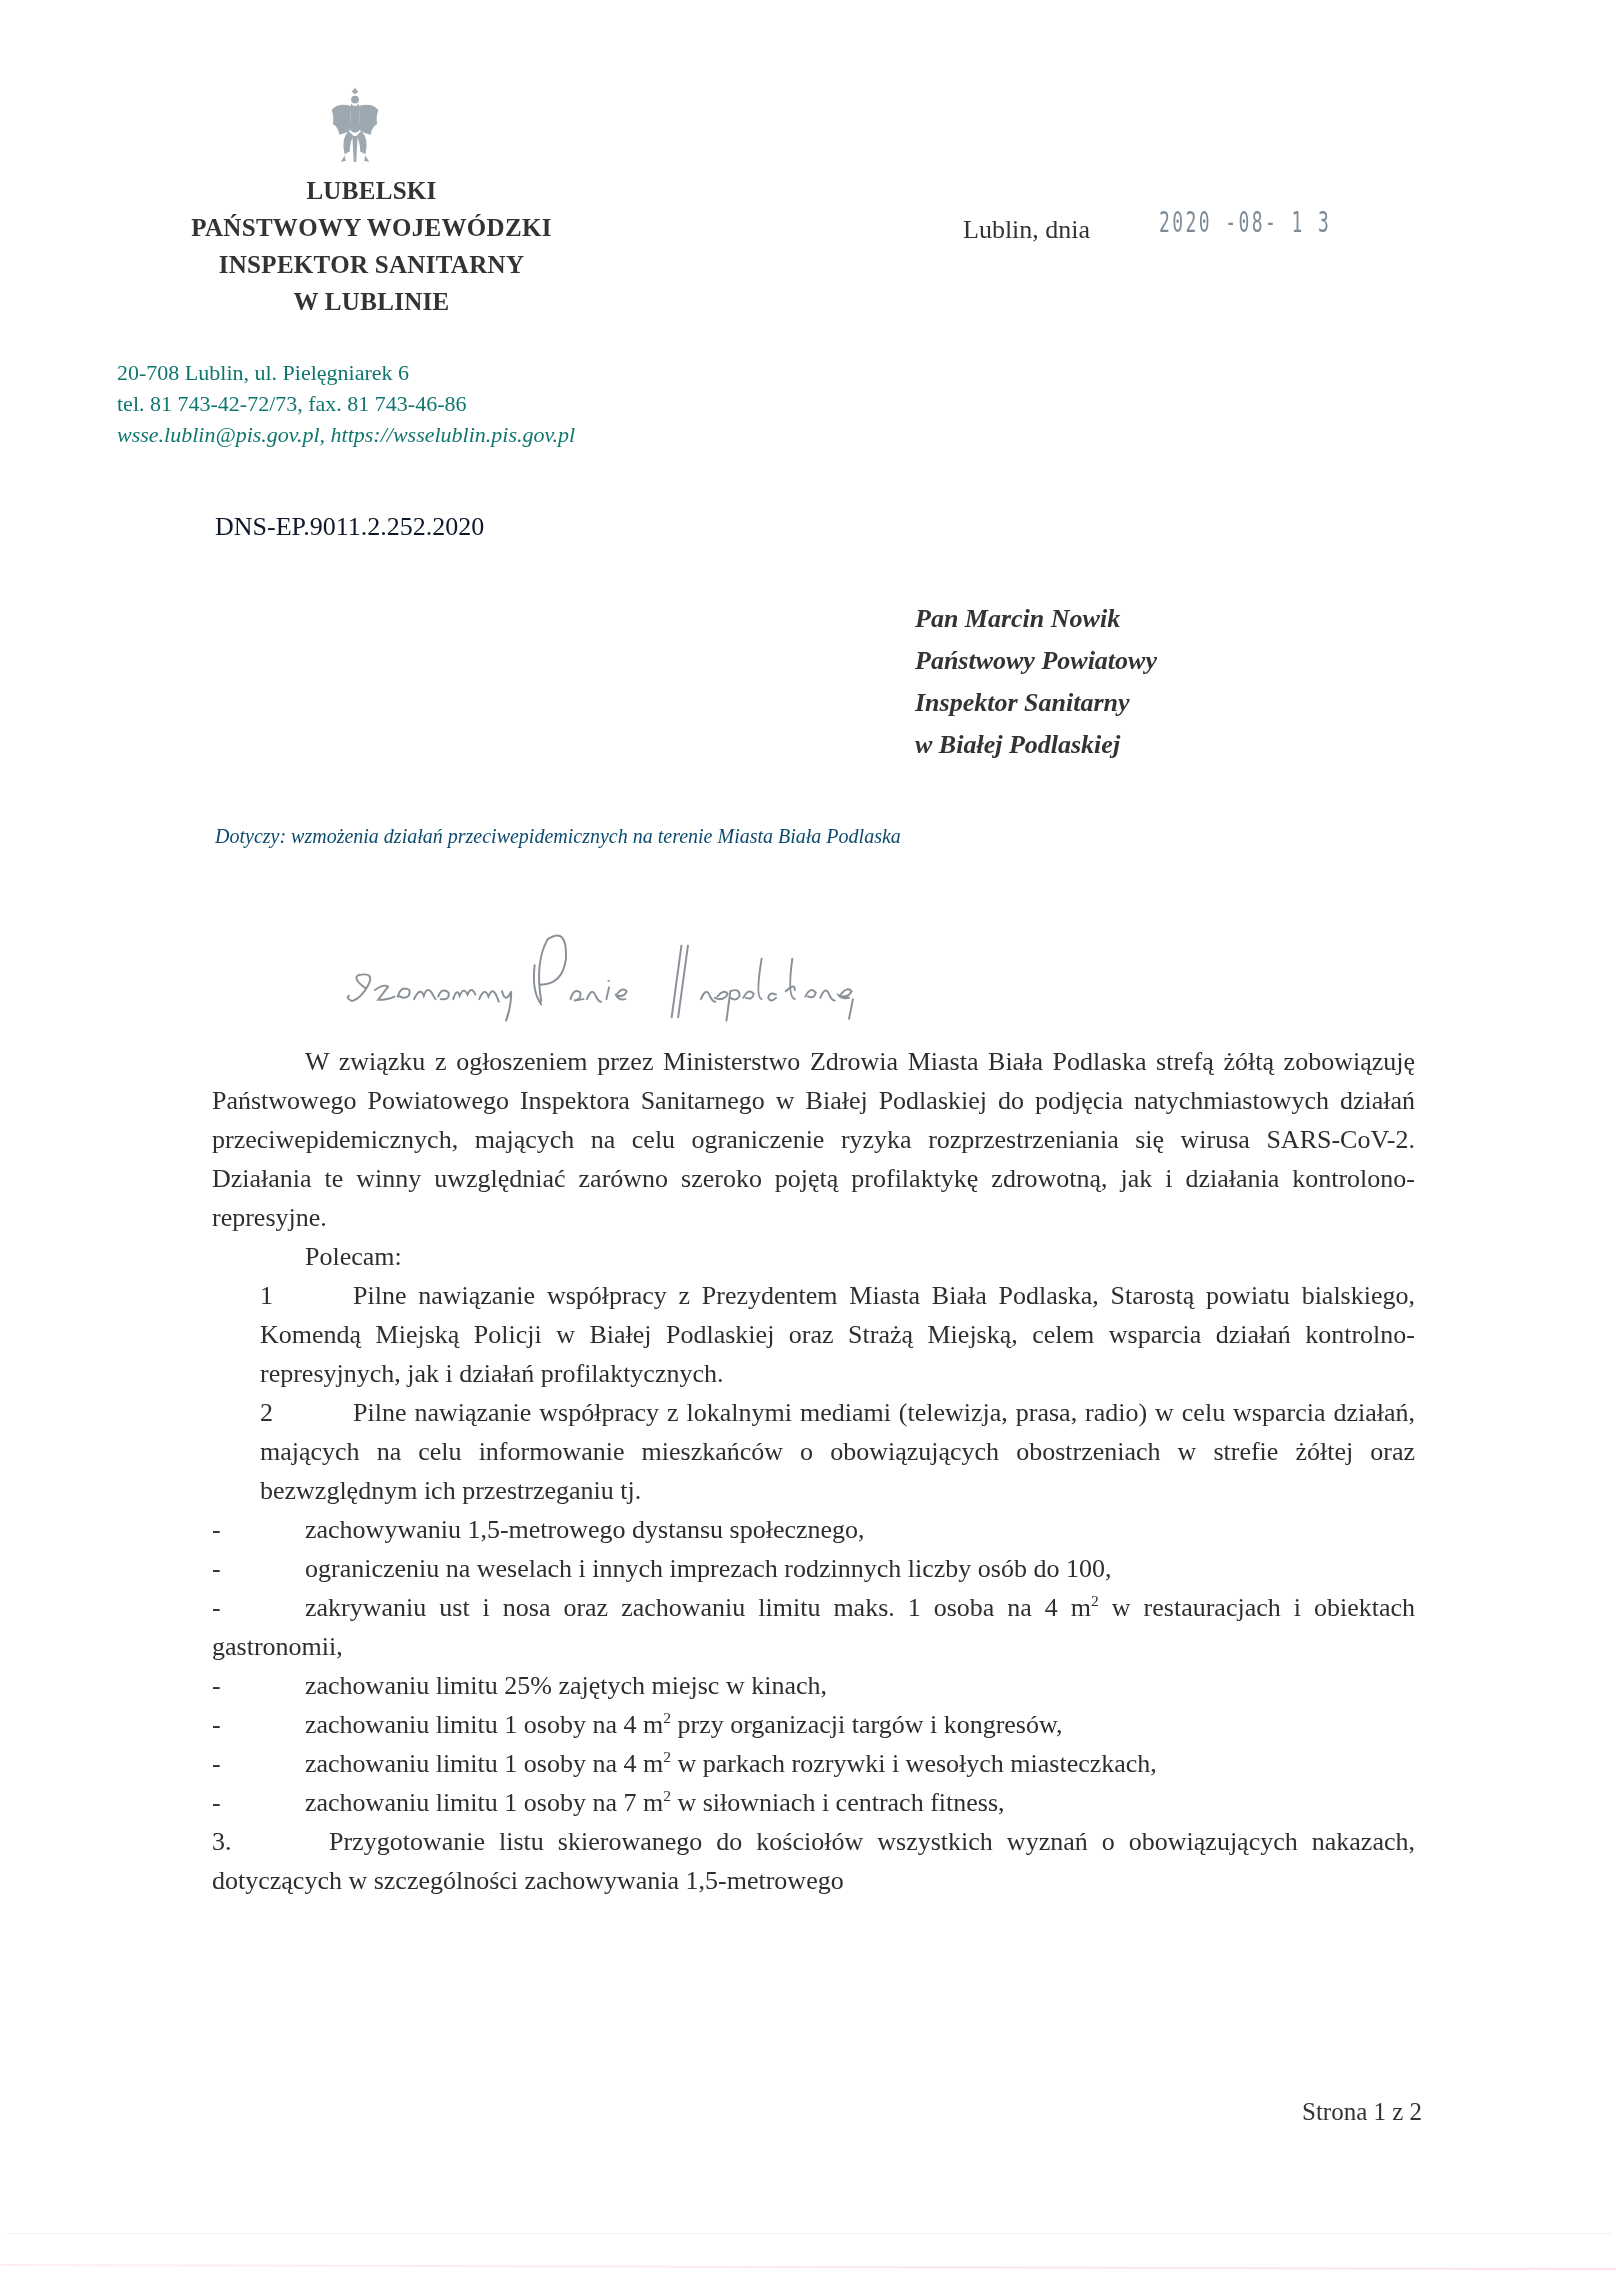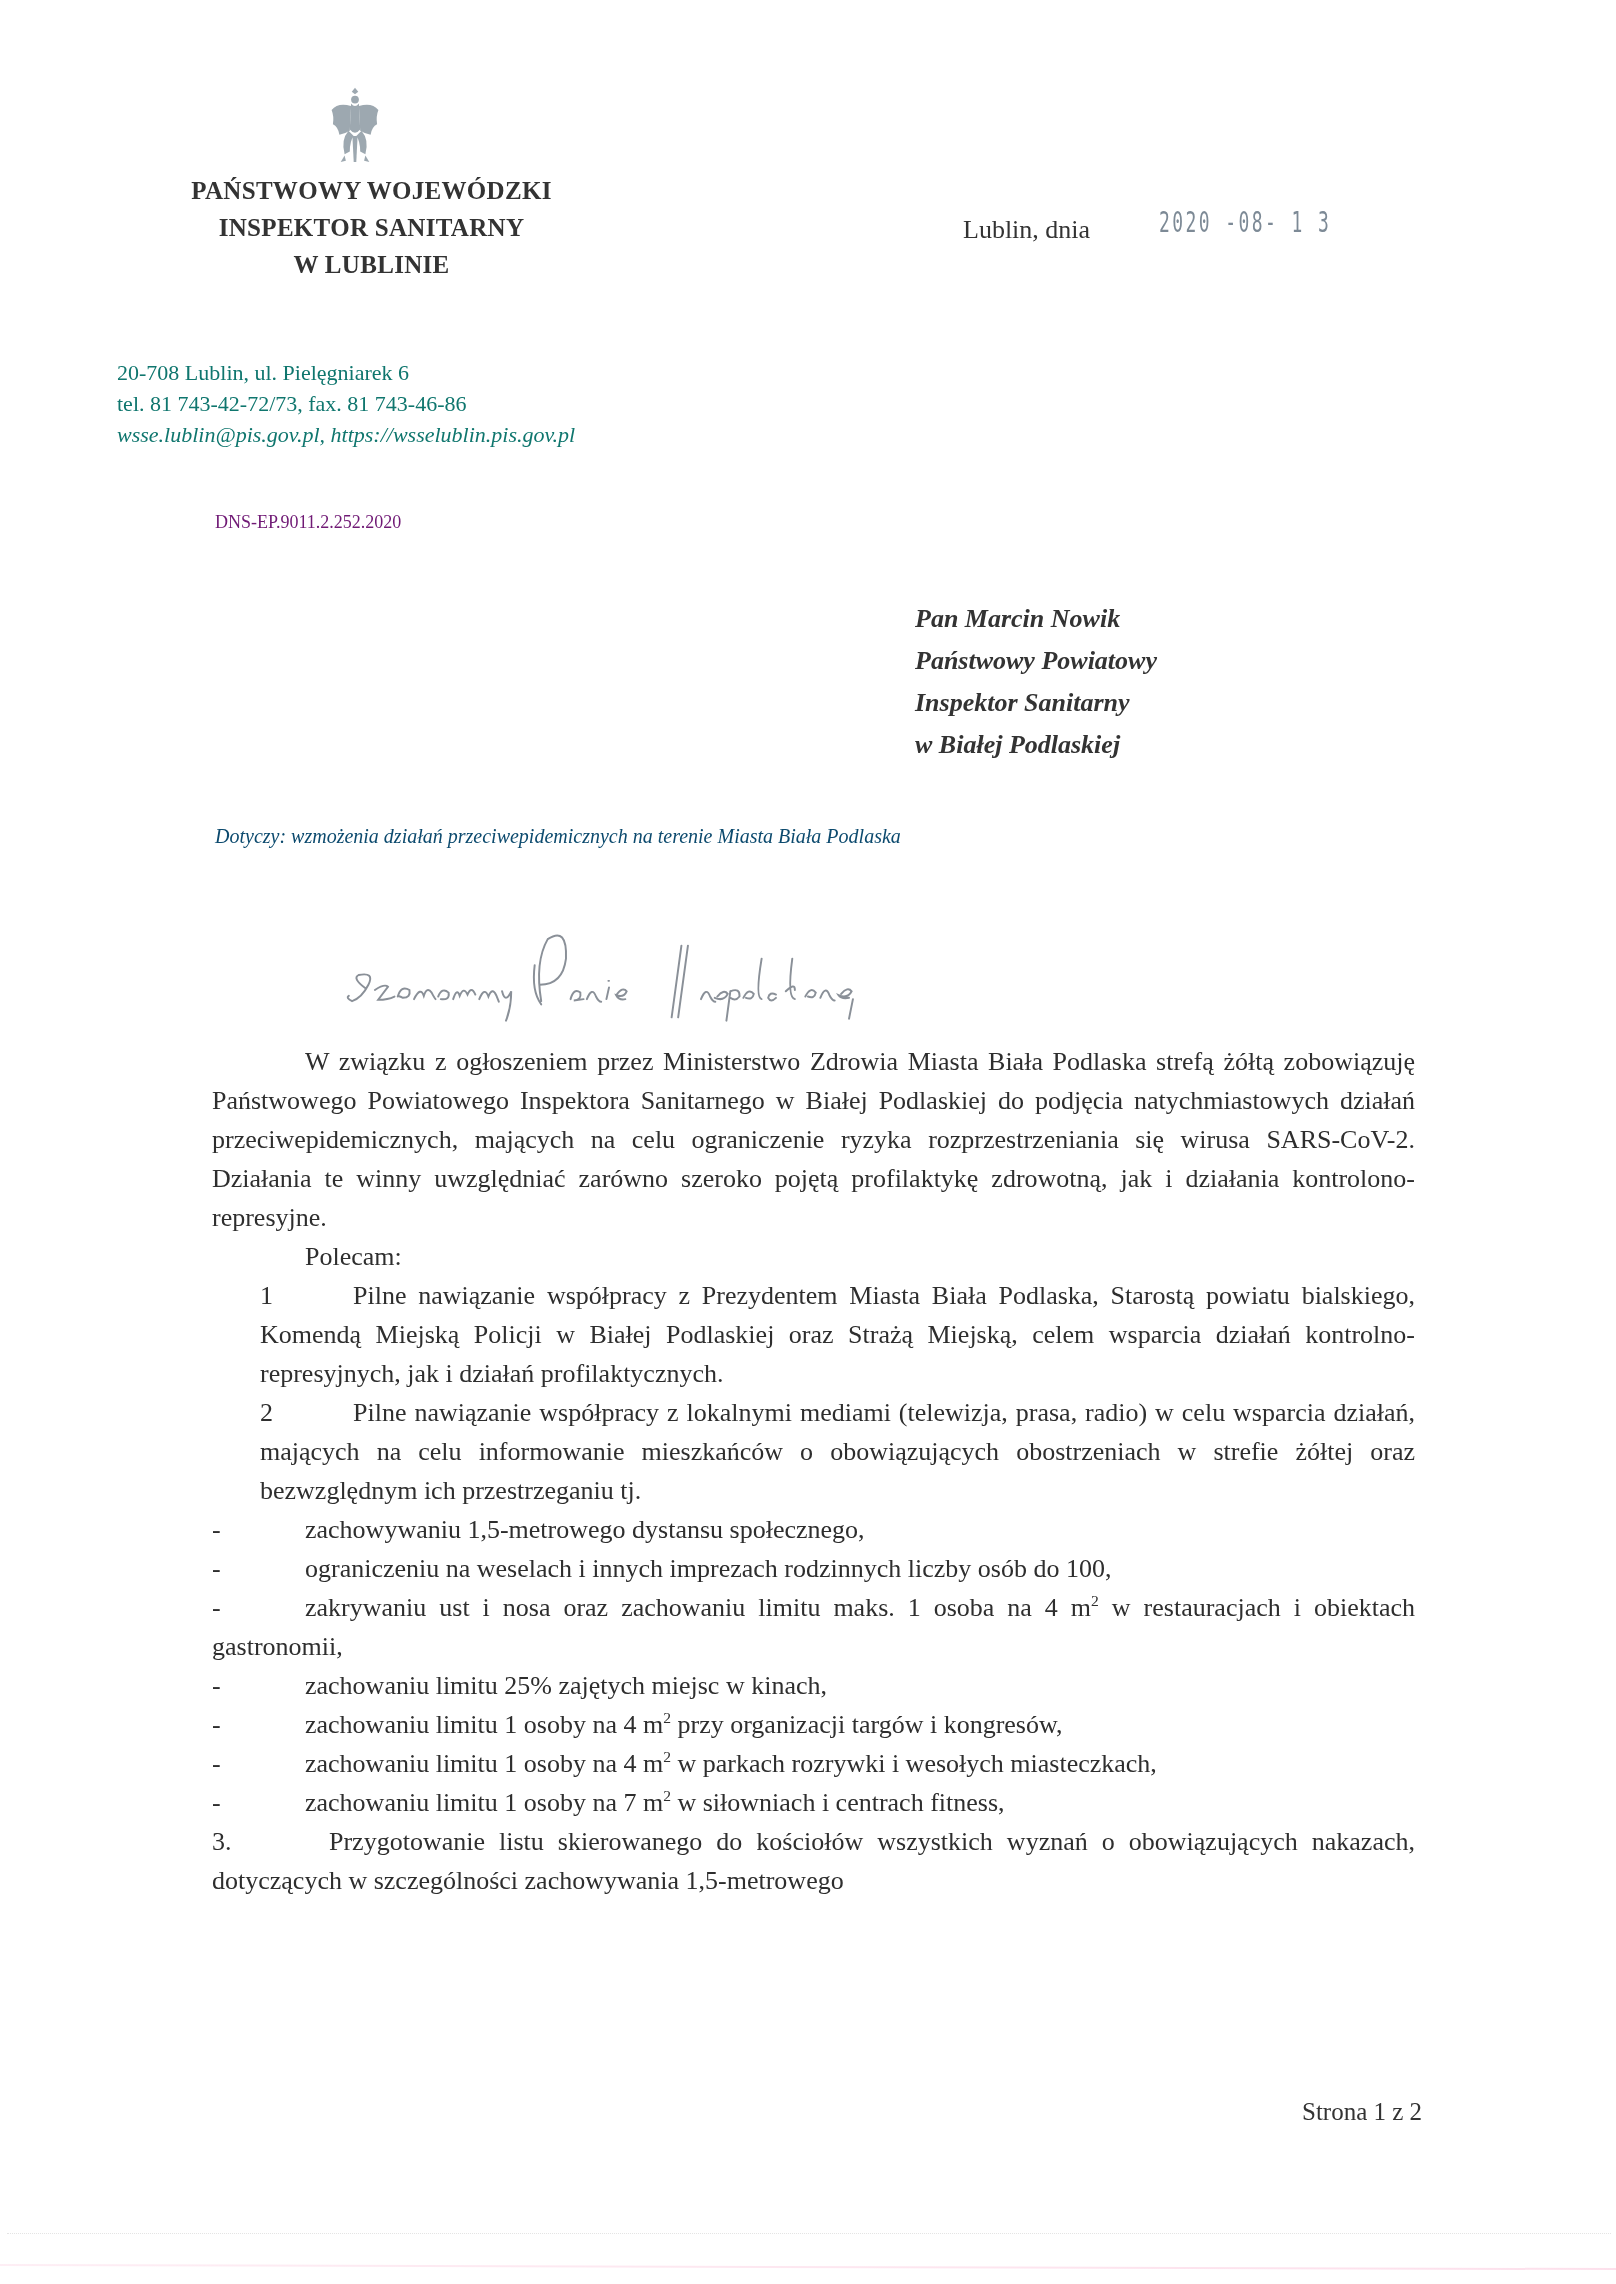--- a/index.html
+++ b/index.html
@@ -2,21 +2,21 @@
 <html style="font-size:10.4px"><head>
 <meta charset="utf-8">
 <style>
   html, body { margin:0; padding:0; background:#ffffff; }
   body { width:1617px; height:2284px; position:relative; overflow:hidden; color:#2b2b2b; font-family:"Liberation Serif", serif; }
   .abs { position:absolute; }
   .eagle { left:329px; top:85px; width:52px; width:52px; height:85px; }
   .org { left:150px; top:172px; width:443px; text-align:center; font-family:"Liberation Serif", serif; font-weight:bold; font-size:25px; line-height:37px; letter-spacing:0.3px; color:#333; }
   .addr { left:117px; top:357px; width:561px; font-size:22px; line-height:31px; color:#0f766e; }
   .addr .it { font-style:italic; }
-  .ref { left:215px; top:512px; font-size:18px; color:#701a75; }
+  .ref { left:215px; top:512px; font-size:26px; color:#0f172a; }
   .place { left:963px; top:215px; font-size:26px; color:#333; }
   .stamp { left:1159px; top:205px; font-family:"DejaVu Sans Mono", monospace; font-size:29px; color:#7d8a96; transform:scaleX(0.62); transform-origin:left center; letter-spacing:3.9px; }
   .addressee { left:915px; top:598px; font-style:italic; font-weight:bold; font-size:26px; line-height:42px; color:#333; }
   .subject { left:215px; top:825px; font-style:italic; font-size:20px; color:#0c4a6e; }
   .salutation { left:326px; top:926px; width:913px; height:98px; }
   .body { left:212px; top:1042px; width:1203px; font-size:26px; line-height:39px; color:#2e2e2e; text-align:justify; }
   .body p { margin:0; }
   .indent { text-indent:93px; }
   .row { display:flex;margin-left:48px; }
   .num { width:93px; flex:none; }
@@ -42,20 +42,21 @@
       <path d="M30 70 q-12 14 -6 36 l8 -4 q0 -16 6 -24z"></path>
       <path d="M50 70 q12 14 6 36 l-8 -4 q0 -16 -6 -24z"></path>
       <path d="M36 78 h8 l-2 40 h-4z"></path>
       <path d="M24 108 l-6 10 8 -2z"></path>
       <path d="M56 108 l6 10 -8 -2z"></path>
     </g>
   </svg>
 </div>
 
 <div class="abs org">
+  <div>LUBELSKI</div>
   <div>PAŃSTWOWY WOJEWÓDZKI</div>
   <div>INSPEKTOR SANITARNY</div>
   <div>W LUBLINIE</div>
 </div>
 
 <div class="abs addr">
   <div>20-708 Lublin, ul. Pielęgniarek 6</div>
   <div>tel. 81 743-42-72/73, fax. 81 743-46-86</div>
   <div class="it">wsse.lublin@pis.gov.pl, https://wsselublin.pis.gov.pl</div>
 </div>

